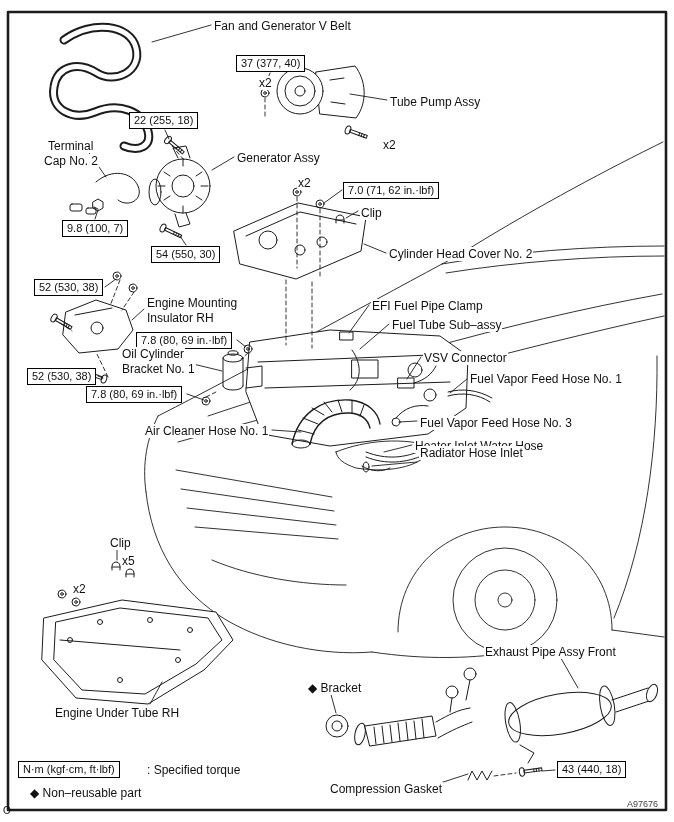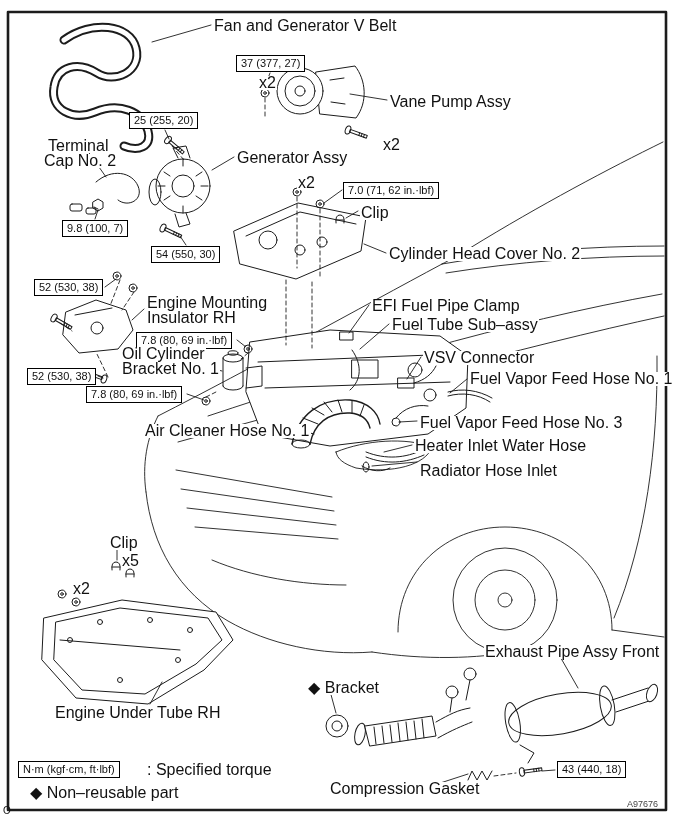--- a/index.html
+++ b/index.html
@@ -1,19 +1,19 @@
 <!DOCTYPE html>
 <html><head>
 <meta charset="utf-8">
 <style>
   html,body{margin:0;padding:0;background:#fff}
   .stage{position:relative;width:674px;height:822px;background:#fff;
          font-family:"Liberation Sans",sans-serif;color:#111;overflow:hidden}
   svg.art{position:absolute;left:0;top:0}
-  .lbl{position:absolute;font-size:16px;line-height:14px;white-space:nowrap;
+  .lbl{position:absolute;font-size:12px;line-height:14px;white-space:nowrap;
        background:#fff;padding:0 1px}
   .tbox{border:1.3px solid #000;font-size:11px;line-height:13px;padding:1px 4px}
   .tiny{font-size:9px;color:#444;background:transparent}
   .marker{font-size:10px;background:transparent}
 </style>
 </head>
 <body>
 
 <div class="stage">
 
@@ -256,25 +256,25 @@
       <path d="M150 704 L162 682"></path>
       <path d="M558 653 L578 688"></path>
       <path d="M330 691 L336 713"></path>
       <path d="M428 787 L468 774"></path>
       <path d="M555 770 L542 771"></path>
     </g>
   </g>
 </svg>
 
 <span class="lbl" style="left:213px;top:19px">Fan and Generator V Belt</span>
-<span class="lbl tbox" style="left:236px;top:55px">37 (377, 27)</span>
+<span class="lbl tbox" style="left:236px;top:55px">37 (377, 40)</span>
 <span class="lbl" style="left:258px;top:76px">x2</span>
-<span class="lbl" style="left:389px;top:95px">Vane Pump Assy</span>
+<span class="lbl" style="left:389px;top:95px">Tube Pump Assy</span>
 <span class="lbl" style="left:382px;top:138px">x2</span>
-<span class="lbl tbox" style="left:129px;top:112px">25 (255, 20)</span>
+<span class="lbl tbox" style="left:129px;top:112px">22 (255, 18)</span>
 <span class="lbl" style="left:47px;top:139px">Terminal</span>
 <span class="lbl" style="left:43px;top:154px">Cap No. 2</span>
 <span class="lbl" style="left:236px;top:151px">Generator Assy</span>
 <span class="lbl" style="left:297px;top:176px">x2</span>
 <span class="lbl tbox" style="left:343px;top:182px">7.0 (71, 62 in.·lbf)</span>
 <span class="lbl" style="left:360px;top:206px">Clip</span>
 <span class="lbl tbox" style="left:62px;top:220px">9.8 (100, 7)</span>
 <span class="lbl tbox" style="left:151px;top:246px">54 (550, 30)</span>
 <span class="lbl" style="left:388px;top:247px">Cylinder Head Cover No. 2</span>
 <span class="lbl tbox" style="left:34px;top:279px">52 (530, 38)</span>
@@ -285,21 +285,21 @@
 <span class="lbl" style="left:391px;top:318px">Fuel Tube Sub–assy</span>
 <span class="lbl" style="left:121px;top:347px">Oil Cylinder</span>
 <span class="lbl" style="left:121px;top:362px">Bracket No. 1</span>
 <span class="lbl" style="left:423px;top:351px">VSV Connector</span>
 <span class="lbl tbox" style="left:27px;top:368px">52 (530, 38)</span>
 <span class="lbl" style="left:469px;top:372px">Fuel Vapor Feed Hose No. 1</span>
 <span class="lbl tbox" style="left:86px;top:386px">7.8 (80, 69 in.·lbf)</span>
 <span class="lbl" style="left:144px;top:424px">Air Cleaner Hose No. 1</span>
 <span class="lbl" style="left:419px;top:416px">Fuel Vapor Feed Hose No. 3</span>
 <span class="lbl" style="left:414px;top:439px">Heater Inlet Water Hose</span>
-<span class="lbl" style="left:419px;top:464px">Radiator Hose Inlet</span>
+<span class="lbl" style="left:419px;top:446px">Radiator Hose Inlet</span>
 <span class="lbl" style="left:109px;top:536px">Clip</span>
 <span class="lbl" style="left:121px;top:554px">x5</span>
 <span class="lbl" style="left:72px;top:582px">x2</span>
 <span class="lbl" style="left:54px;top:706px">Engine Under Tube RH</span>
 <span class="lbl" style="left:484px;top:645px">Exhaust Pipe Assy Front</span>
 <span class="lbl" style="left:307px;top:681px">◆ Bracket</span>
 <span class="lbl" style="left:329px;top:782px">Compression Gasket</span>
 <span class="lbl tbox" style="left:557px;top:761px">43 (440, 18)</span>
 
 <span class="lbl tbox" style="left:18px;top:761px">N·m (kgf·cm, ft·lbf)</span>

